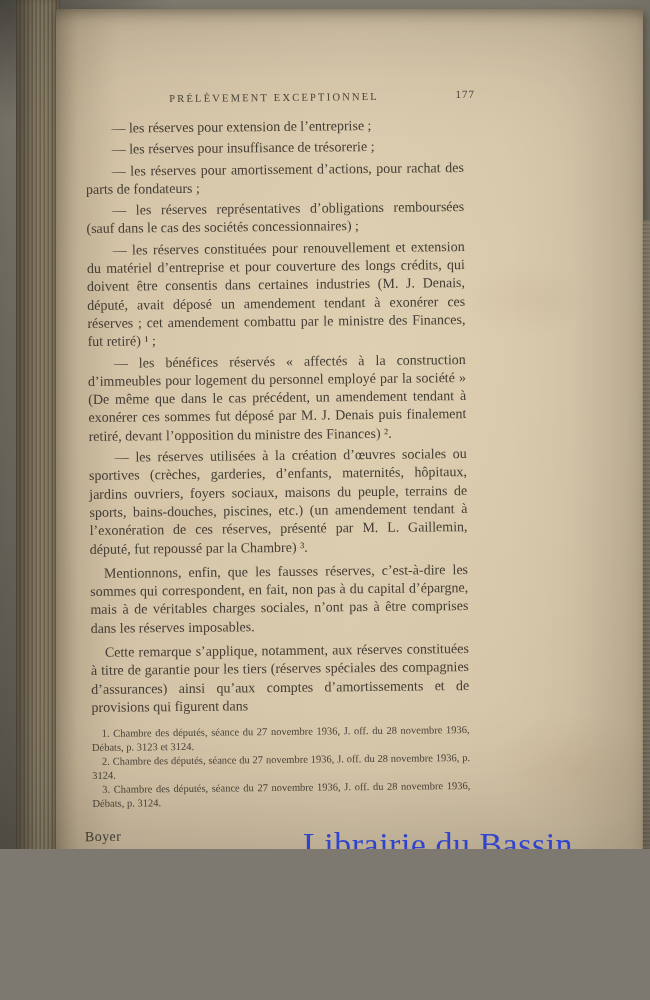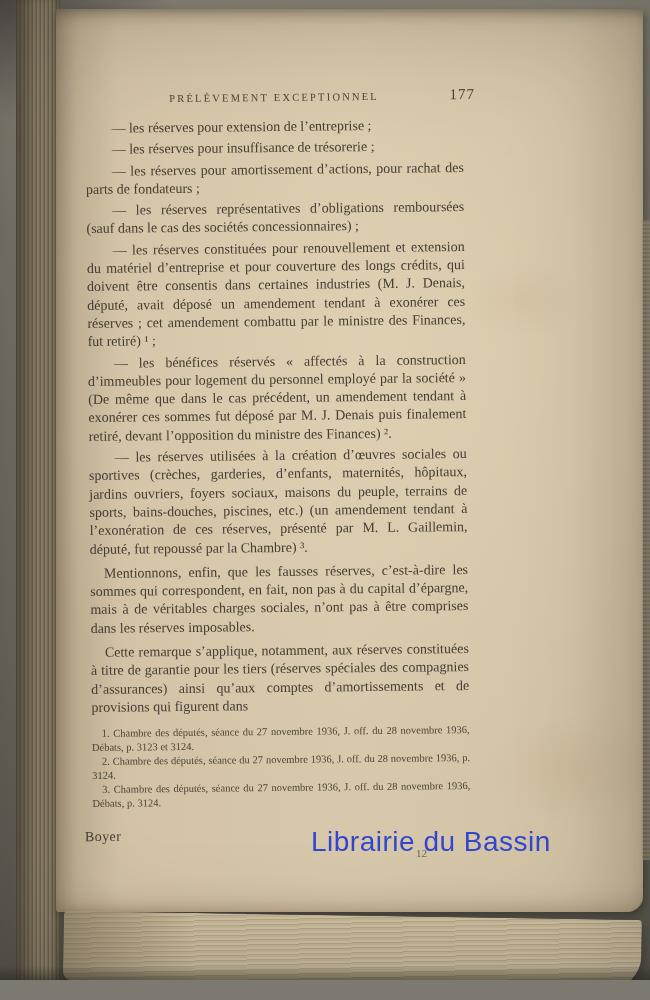--- a/index.html
+++ b/index.html
@@ -2,21 +2,21 @@
 <html><head>
 <meta charset="utf-8">
 <style>
   * { margin:0; padding:0; box-sizing:border-box; }
   html,body { width:650px; height:1000px; overflow:hidden; }
   body{
     font-family:"Liberation Serif","DejaVu Serif",serif;
     background:#7d7970;
   }
   .scene{
-    position:relative; width:650px; height:980px; overflow:hidden;
+    position:relative; width:650px; height:849px; overflow:hidden;
     background:
       radial-gradient(240px 170px at 0 0, #504d48 0, rgba(80,77,72,0) 72%),
       linear-gradient(180deg,#8d897c 0,#868276 60px,#7b776c 240px,#6f6b61 62%,#5a574e 100%);
     padding-left: 11px;
   }
   
   .gutter{
     position:absolute; left:16px; top:0; width:44px; height:1000px;
     background:
       linear-gradient(90deg, rgba(50,45,38,.55) 0, rgba(50,45,38,0) 46%),
@@ -42,21 +42,21 @@
     position:absolute; left:29px; top:84px; width:378px;
     transform:rotate(-0.6deg); transform-origin:left top;
     color:#433d35; font-size:14px; line-height:18.3px; text-align:justify;
   }
   .running-head{
     position:relative; text-align:center; margin-bottom:14px;
     font-size:10.5px; letter-spacing:2.2px; color:#4b443b; line-height:13px;
   }
   .running-head .page-num{
     position:absolute; right:-12px; top:-1px;
-    letter-spacing:1px; font-size:15px;
+    letter-spacing:1px; font-size:11px;
   }
   .body p.dash{ text-indent:26px; margin-top:3px; }
   .body p.bpara{ text-indent:14px; margin-top:6px; }
   .footnotes{
     margin-top:10px; font-size:10.5px; line-height:13.5px; color:#4a443b;
   }
   .footnotes p{ text-indent:10px; margin-top:1px; }
   .footer-author{
     position:absolute; left:29px; top:820px;
     font-size:14px; letter-spacing:.4px; color:#453f37;
@@ -85,24 +85,23 @@
     position:absolute; left:0; top:966px; width:650px; height:34px;
     background:linear-gradient(180deg, rgba(45,42,35,0), rgba(33,31,26,.92) 75%);
   }
   .vignette{
     position:absolute; inset:0;
     box-shadow: inset 0 0 130px rgba(40,38,32,.32);
     pointer-events:none;
   }
   .watermark{
     position:absolute; left:303px; top:826px; width:340px;
-    font-family:Liberation Sans, sans-serif;
-    font-size:28px; letter-spacing:.5px; color:#2a3fd0; opacity:.95;
+    font-family:Liberation Serif, serif;
+    font-size:34px; letter-spacing:.5px; color:#2a3fd0; opacity:.95;
     white-space:nowrap;
-    margin-left:8px;
   }
 </style>
 </head>
 <body>
 
 <div class="scene">
 
   <div class="gutter"></div>
 
   <div class="page">

